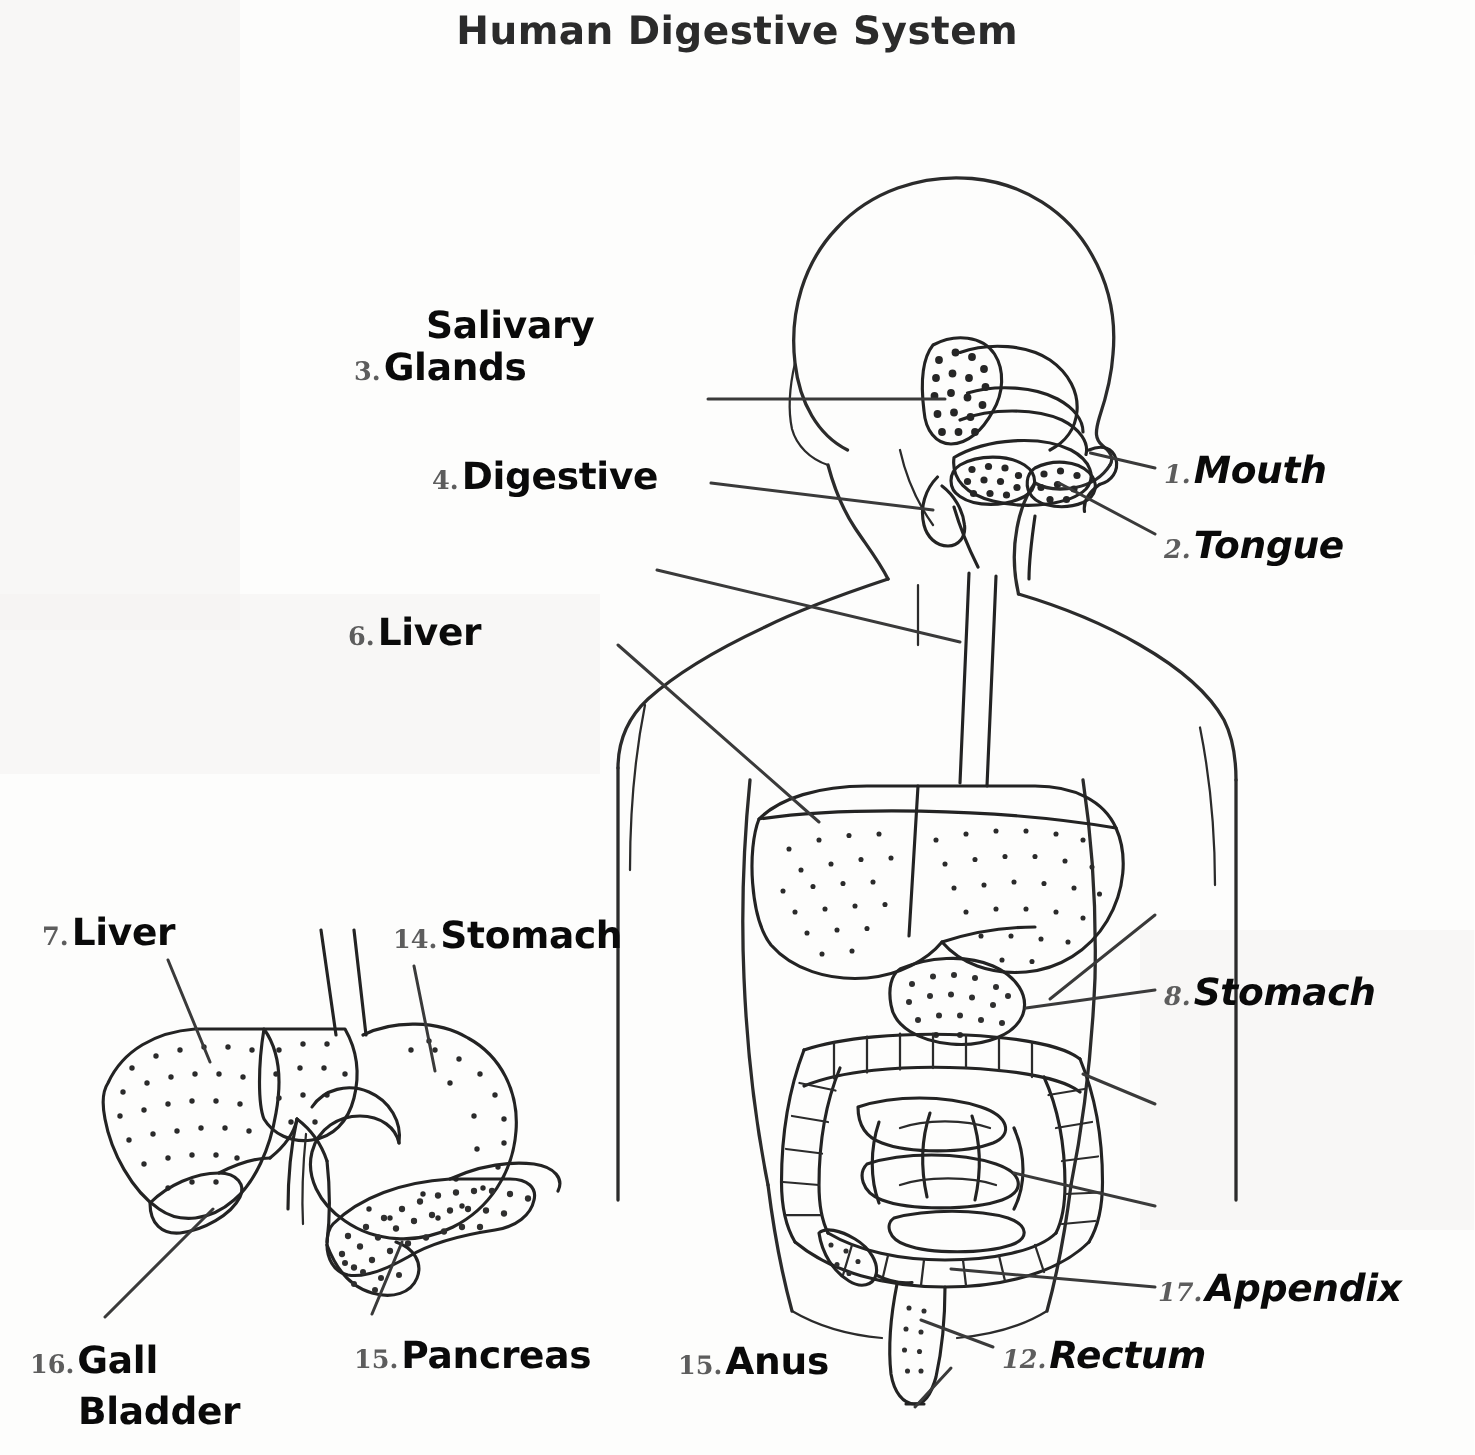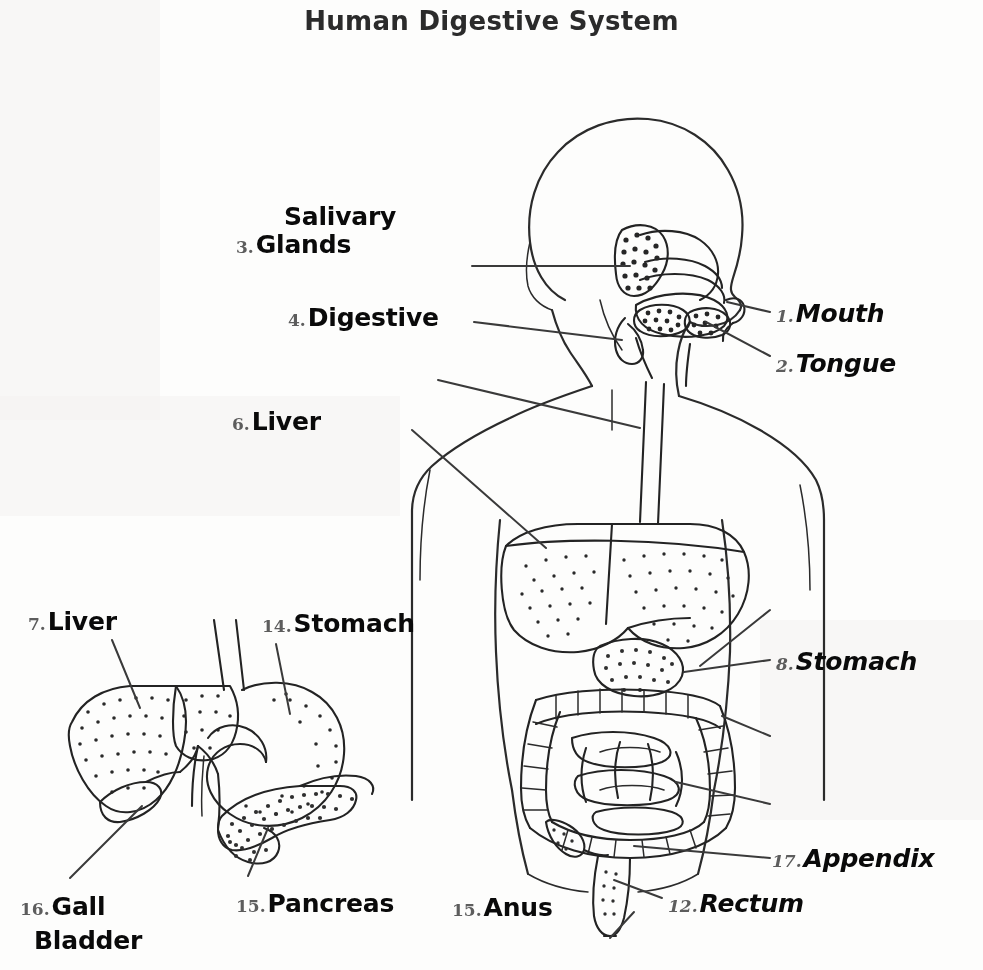--- a/index.html
+++ b/index.html
@@ -66,21 +66,21 @@
     font-size: 17px;
     font-weight: bold;
     color: #5d5d5d;
     font-family: "DejaVu Serif", serif;
     margin-right: 2px;
     vertical-align: baseline;
   }
   .label .txt { letter-spacing: -0.2px; }
   .label.right { text-align: center; font-style: italic; }
   .label.two-line { line-height: 1.35; }
-  .label .line2 { display: block; margin-left: 14px; }
+  .label .line2 { display: block; margin-left: 32px; }
 
   
   #lbl-salivary { left: 236px; top: 203px; }
   #lbl-salivary .word1 { display: block; margin-left: 48px; }
   #lbl-salivary .word2 { display: block; }
   #lbl-epiglottis { left: 288px; top: 304px; }
   #lbl-esophagus  { left: 232px; top: 358px; }
   #lbl-liver-main { left: 232px; top: 408px; }
 
   

